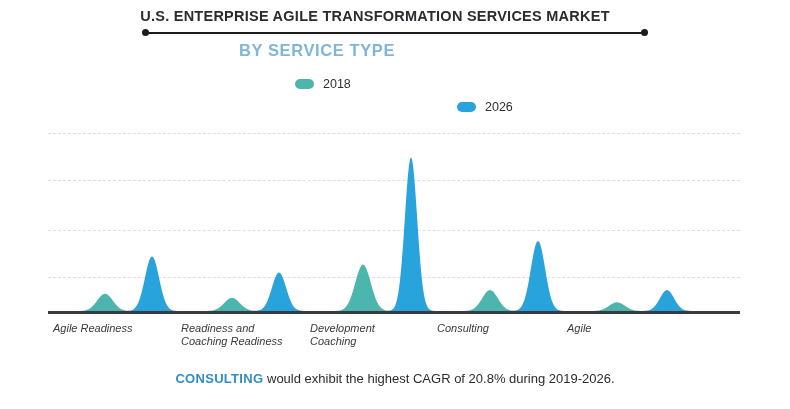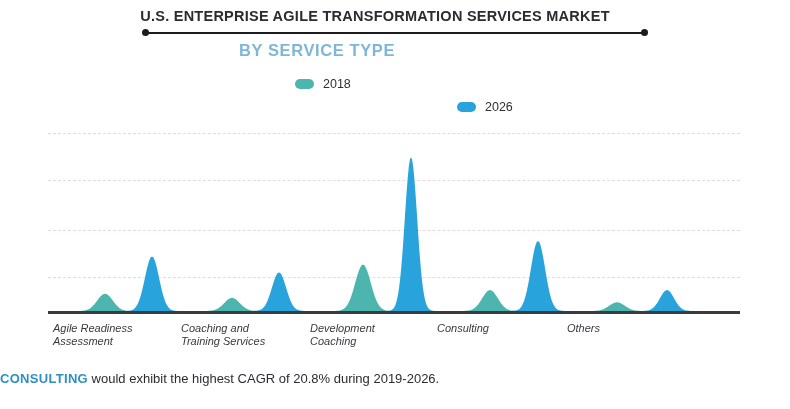--- a/index.html
+++ b/index.html
@@ -47,21 +47,21 @@
   
   .xlabels{position:absolute;top:322px;left:0;width:790px;height:34px;}
   .xlabel{
     position:absolute;width:150px;text-align:left;
     font-size:11px;color:#3a3a3e;line-height:12.5px;font-style:italic;
   }
   .xlabel span{display:block;}
 
   
   .footer{
-    position:absolute;top:371px;left:0;width:790px;
+    position:absolute;top:371px;left:0;width:790px;text-align:center;
     font-size:13px;color:#2c2c30;
   }
   .footer b{color:#2f8fc4;font-weight:bold;letter-spacing:.3px;}
 </style>
 </head>
 <body>
 
 <div id="root">
 
   <div class="title" style="color: rgb(43, 43, 48);">U.S. ENTERPRISE AGILE TRANSFORMATION SERVICES MARKET</div>
@@ -101,35 +101,34 @@
         <path d="M 385 193 L 385.00 192.98 L 386.08 192.96 L 387.17 192.92 L 388.25 192.84 L 389.33 192.70 L 390.42 192.45 L 391.50 192.03 L 392.58 191.32 L 393.67 190.18 L 394.75 188.43 L 395.83 185.81 L 396.92 182.03 L 398.00 176.79 L 399.08 169.78 L 400.17 160.76 L 401.25 149.62 L 402.33 136.42 L 403.42 121.48 L 404.50 105.37 L 405.58 88.94 L 406.67 73.23 L 407.75 59.38 L 408.83 48.53 L 409.92 41.59 L 411.00 39.21 L 412.08 41.59 L 413.17 48.53 L 414.25 59.38 L 415.33 73.23 L 416.42 88.94 L 417.50 105.37 L 418.58 121.48 L 419.67 136.42 L 420.75 149.62 L 421.83 160.76 L 422.92 169.78 L 424.00 176.79 L 425.08 182.03 L 426.17 185.81 L 427.25 188.43 L 428.33 190.18 L 429.42 191.32 L 430.50 192.03 L 431.58 192.45 L 432.67 192.70 L 433.75 192.84 L 434.83 192.92 L 435.92 192.96 L 437.00 192.98 L 437 193 Z" fill="#29a3dc"></path>
         <path d="M 508 193 L 508.00 192.99 L 509.25 192.98 L 510.50 192.96 L 511.75 192.93 L 513.00 192.86 L 514.25 192.75 L 515.50 192.56 L 516.75 192.23 L 518.00 191.72 L 519.25 190.92 L 520.50 189.72 L 521.75 188.00 L 523.00 185.61 L 524.25 182.42 L 525.50 178.31 L 526.75 173.24 L 528.00 167.22 L 529.25 160.41 L 530.50 153.08 L 531.75 145.59 L 533.00 138.43 L 534.25 132.12 L 535.50 127.18 L 536.75 124.02 L 538.00 122.93 L 539.25 124.02 L 540.50 127.18 L 541.75 132.12 L 543.00 138.43 L 544.25 145.59 L 545.50 153.08 L 546.75 160.41 L 548.00 167.22 L 549.25 173.24 L 550.50 178.31 L 551.75 182.42 L 553.00 185.61 L 554.25 188.00 L 555.50 189.72 L 556.75 190.92 L 558.00 191.72 L 559.25 192.23 L 560.50 192.56 L 561.75 192.75 L 563.00 192.86 L 564.25 192.93 L 565.50 192.96 L 566.75 192.98 L 568.00 192.99 L 568 193 Z" fill="#29a3dc"></path>
         <path d="M 637 193 L 637.00 193.00 L 638.25 192.99 L 639.50 192.99 L 640.75 192.98 L 642.00 192.96 L 643.25 192.93 L 644.50 192.87 L 645.75 192.77 L 647.00 192.62 L 648.25 192.38 L 649.50 192.02 L 650.75 191.51 L 652.00 190.79 L 653.25 189.84 L 654.50 188.61 L 655.75 187.10 L 657.00 185.30 L 658.25 183.27 L 659.50 181.07 L 660.75 178.84 L 662.00 176.70 L 663.25 174.82 L 664.50 173.34 L 665.75 172.39 L 667.00 172.07 L 668.25 172.39 L 669.50 173.34 L 670.75 174.82 L 672.00 176.70 L 673.25 178.84 L 674.50 181.07 L 675.75 183.27 L 677.00 185.30 L 678.25 187.10 L 679.50 188.61 L 680.75 189.84 L 682.00 190.79 L 683.25 191.51 L 684.50 192.02 L 685.75 192.38 L 687.00 192.62 L 688.25 192.77 L 689.50 192.87 L 690.75 192.93 L 692.00 192.96 L 693.25 192.98 L 694.50 192.99 L 695.75 192.99 L 697.00 193.00 L 697 193 Z" fill="#29a3dc"></path>
       </svg>
     <div class="baseline" style="background: rgb(59, 59, 63);"></div>
   </div>
 
   <div class="xlabels">
     <div class="xlabel" style="left:53px">
       <span>Agile Readiness</span>
-      <span>Assessment</span>
     </div>
     <div class="xlabel" style="left:181px">
-      <span>Coaching and</span>
-      <span>Training Services</span>
+      <span>Readiness and</span>
+      <span>Coaching Readiness</span>
     </div>
     <div class="xlabel" style="left:310px">
       <span>Development</span>
       <span>Coaching</span>
     </div>
     <div class="xlabel" style="left:437px">
       <span>Consulting</span>
     </div>
     <div class="xlabel" style="left:567px">
-      <span>Others</span>
+      <span>Agile</span>
     </div>
   </div>
 
   <div class="footer">
     <b style="color: rgb(47, 143, 196);">CONSULTING</b><span> would exhibit the highest CAGR of 20.8% during 2019-2026.</span>
   </div>
 
 </div>
 
 </body></html>

